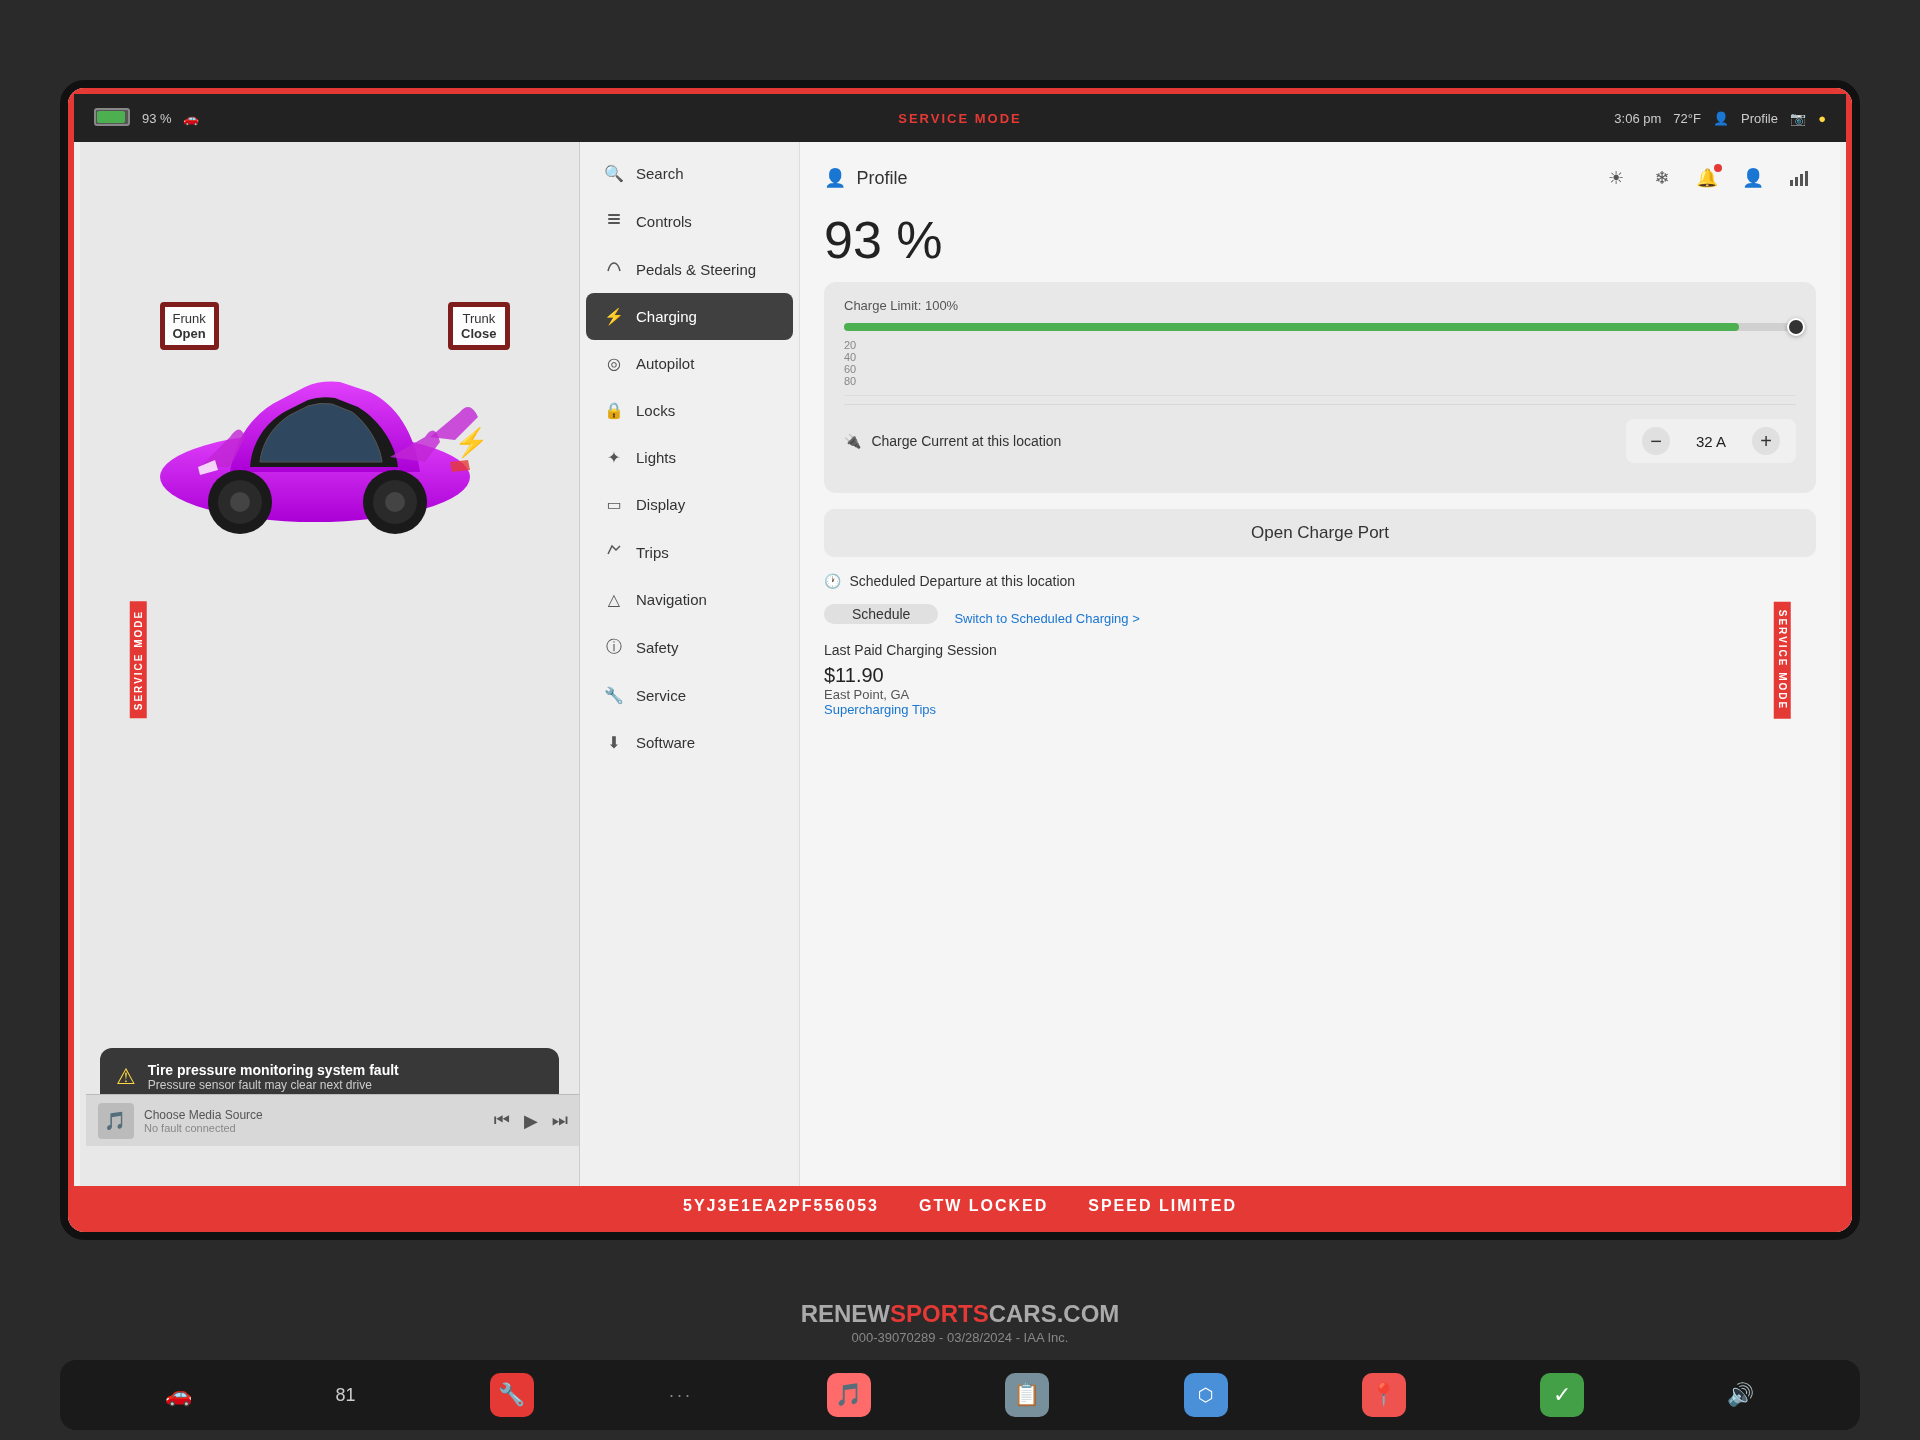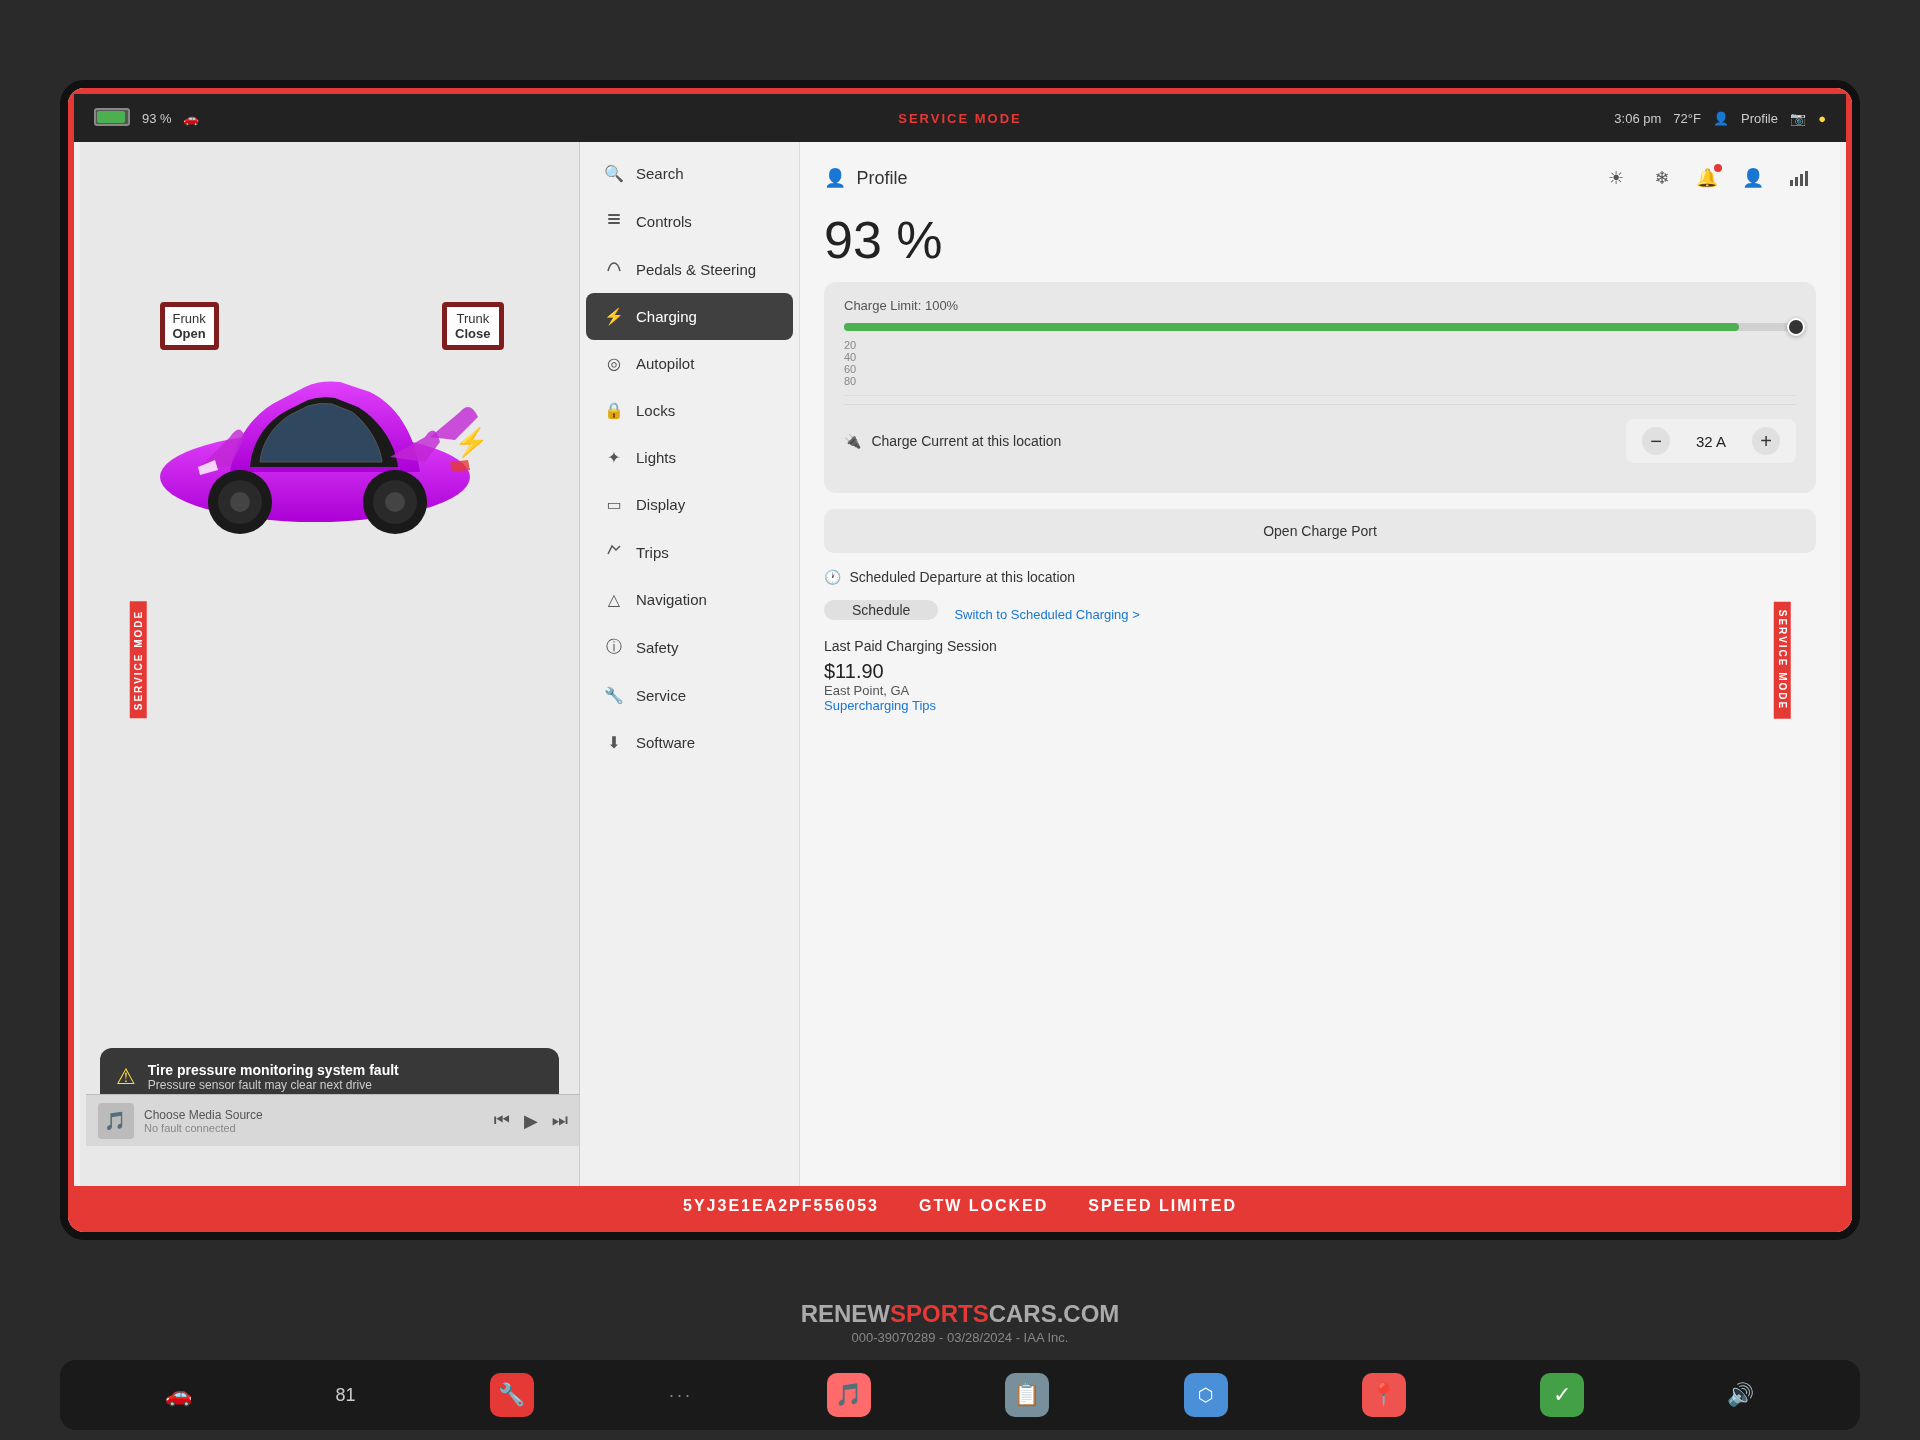--- a/index.html
+++ b/index.html
@@ -175,21 +175,21 @@
       font-size: 13px;
       color: #333;
       text-align: center;
     }
     .frunk-label {
       top: 10px;
       left: 20px;
     }
     .trunk-label {
       top: 10px;
-      right: 16px;
+      right: 10px;
     }
 
     
     .lightning {
       position: absolute;
       right: 30px;
       top: 50%;
       transform: translateY(-50%);
       color: #2196F3;
       font-size: 28px;
@@ -458,21 +458,21 @@
       text-align: center;
     }
 
     
     .open-charge-btn {
       width: 100%;
       padding: 14px;
       background: #e8e8e8;
       border: none;
       border-radius: 10px;
-      font-size: 14px;
+      font-size: 17px;
       color: #333;
       cursor: pointer;
       text-align: center;
       margin-bottom: 16px;
     }
 
     
     .scheduled-section {
       margin-bottom: 16px;
     }

